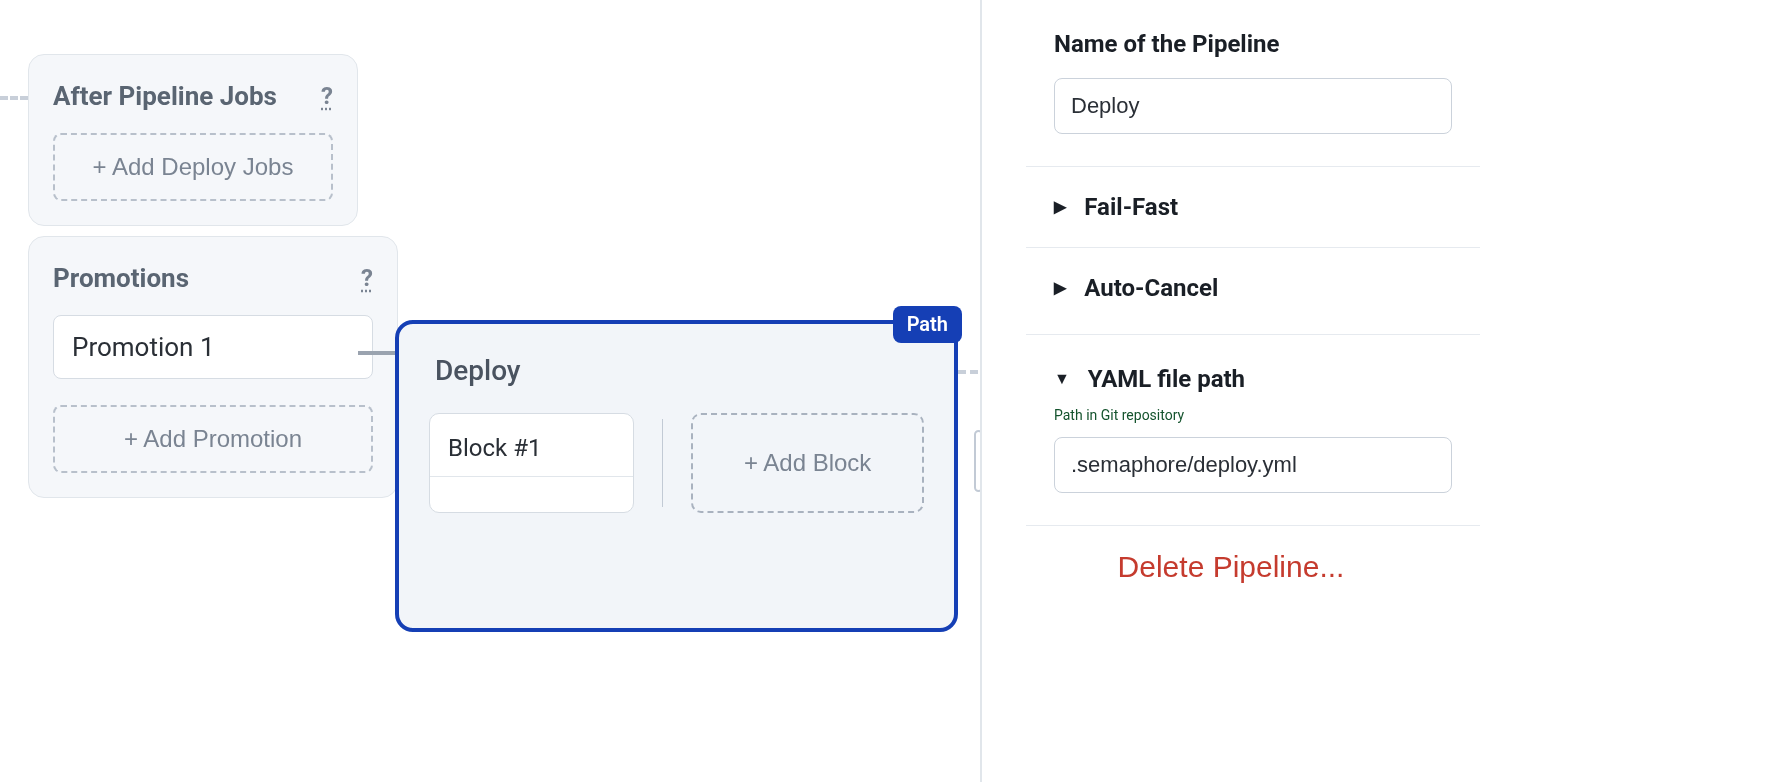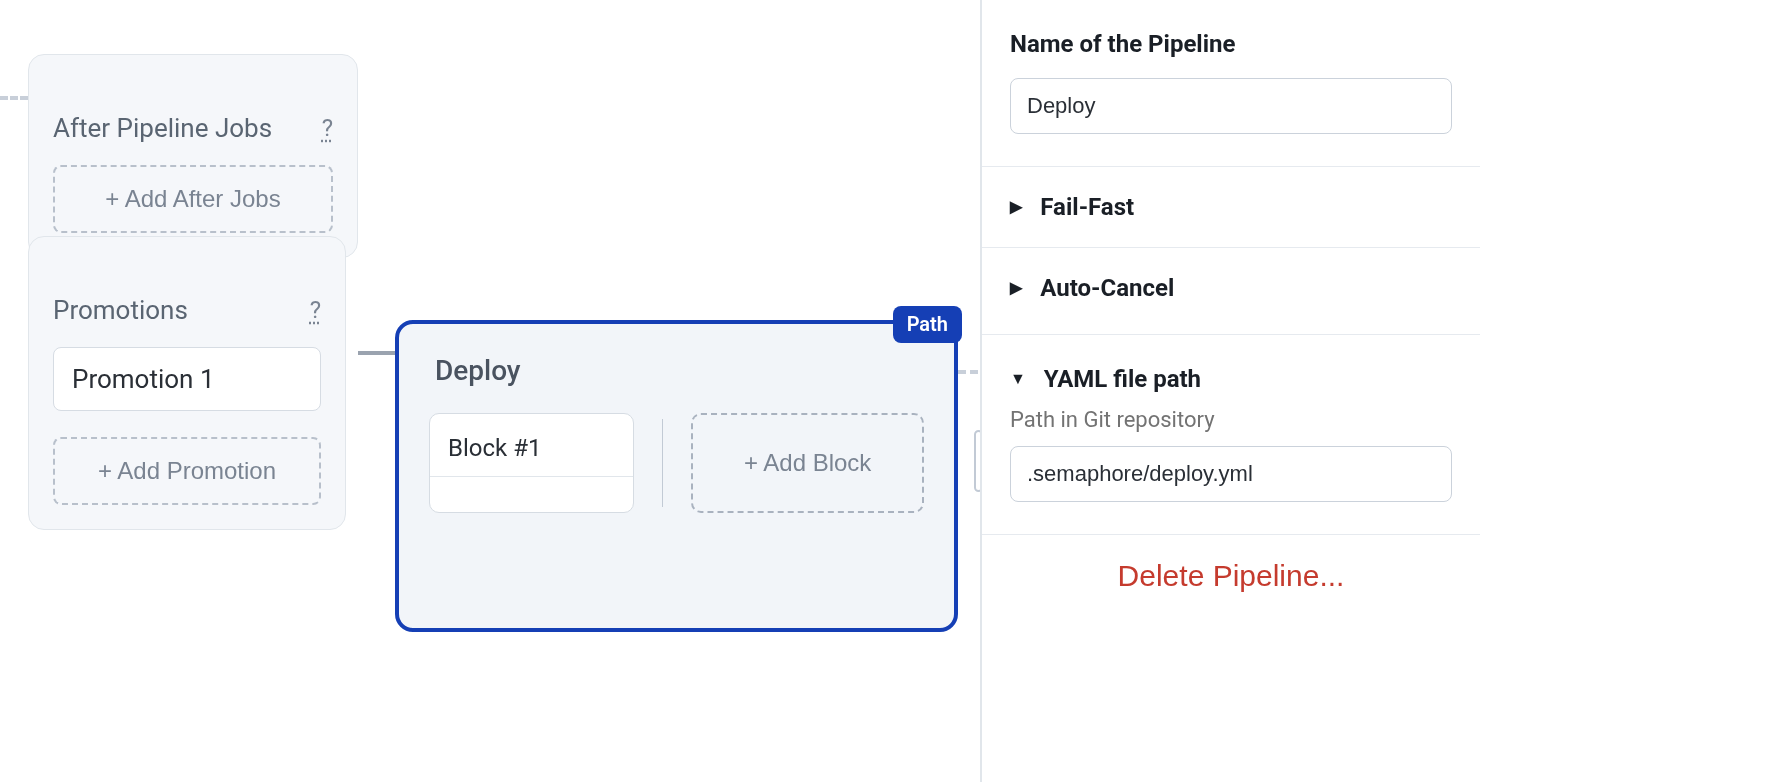--- a/index.html
+++ b/index.html
@@ -13,23 +13,22 @@
     border: 1px solid #e1e6eb;
     border-radius: 16px;
     padding: 26px 24px 24px 24px;
   }
   .panel-header {
     display: flex;
     justify-content: space-between;
     align-items: center;
     color: #5a6572;
     font-size: 26px;
-    font-weight: 400;
+    font-weight: 700;
     margin-bottom: 22px;
-    margin-top: 32px;
   }
   .help-icon {
     color: #7a8492;
     font-size: 24px;
     text-decoration: underline dotted;
     text-underline-offset: 4px;
     cursor: help;
   }
   .dashed-btn {
     display: flex;
@@ -146,20 +145,21 @@
     right: 0;
     top: 0;
     bottom: 0;
     width: 500px;
     border-left: 2px solid #e1e6eb;
     background: #ffffff;
   }
   .rp-section {
     padding: 30px 28px 32px 28px;
     border-bottom: 1px solid #e6eaef;
+    margin-left: 44px;
   }
   .rp-heading {
     font-size: 24px;
     font-weight: 700;
     color: #1a1f26;
     margin-bottom: 20px;
   }
   .rp-input {
     width: 100%;
     border: 1px solid #cbd2db;
@@ -174,22 +174,22 @@
     align-items: center;
     gap: 12px;
     font-size: 24px;
     font-weight: 700;
     color: #1a1f26;
     cursor: pointer;
   }
   .tri-right::before { content: "▶"; font-size: 16px; display: inline-block; margin-right: 6px; transform: translateY(-1px); }
   .tri-down::before { content: "▼"; font-size: 16px; display: inline-block; margin-right: 6px; transform: translateY(-1px); }
   .rp-sub {
-    color: #737373;
-    font-size: 22px;
+    color: #14532d;
+    font-size: 14px;
     margin: 14px 0 14px 0;
   }
   .rp-btn-danger {
     display: block;
     width: 100%;
     text-align: center;
     color: #c53b2e;
     font-size: 30px;
     font-weight: 500;
     padding: 24px 0 30px 0;
@@ -204,25 +204,25 @@
 <div class="canvas">
 
   <div class="conn-dashed" style="left:0; top:96px; width:28px;"></div>
 
   <div class="panel" style="left:28px; top:54px; width:330px;">
     <div class="panel-header">
       <span>After Pipeline Jobs</span>
       <span class="help-icon">?</span>
     </div>
     <button class="dashed-btn">
-      <span>+ Add After Jobs</span>
+      <span>+ Add Deploy Jobs</span>
     </button>
   </div>
 
-  <div class="panel" style="left:28px; top:236px; width:318px;">
+  <div class="panel" style="left:28px; top:236px; width:370px;">
     <div class="panel-header">
       <span>Promotions</span>
       <span class="help-icon">?</span>
     </div>
     <div class="promotion-item">
       <span>Promotion 1</span>
     </div>
     <button class="dashed-btn">
       <span>+ Add Promotion</span>
     </button>

